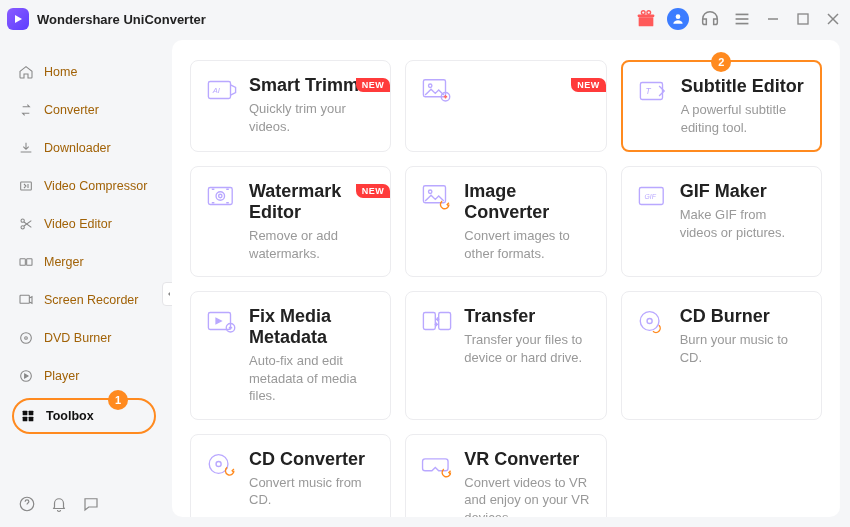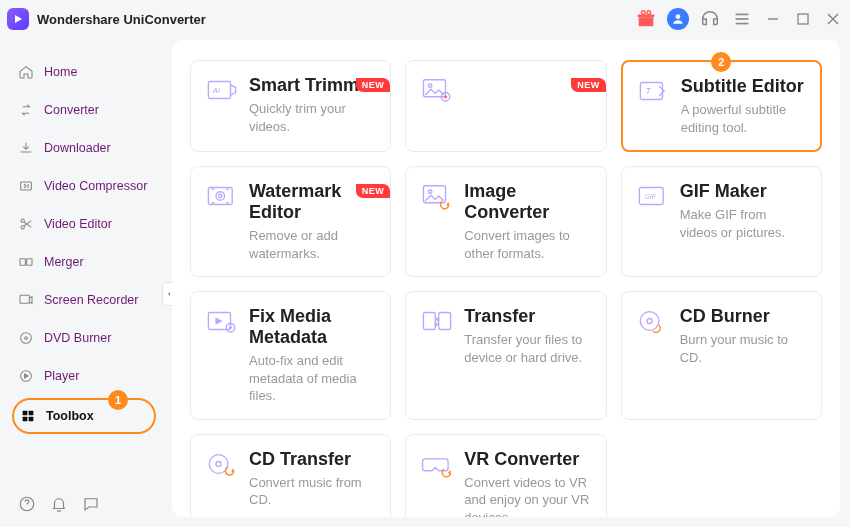--- a/index.html
+++ b/index.html
@@ -8,21 +8,21 @@
 .app-logo { width: 22px; height: 22px; background: linear-gradient(135deg,#8a5cff,#5c3dff); border-radius: 6px; display: flex; align-items: center; justify-content: center; margin-right: 8px; }
 .app-logo::after { content: ""; width: 0; height: 0; border-left: 7px solid #fff; border-top: 4px solid transparent; border-bottom: 4px solid transparent; margin-left: 1px; }
 .app-title { font-size: 13px; font-weight: 600; color: #222; }
 .titlebar-right { margin-left: auto; display: flex; align-items: center; gap: 10px; }
 .tb-icon { width: 22px; height: 22px; display: flex; align-items: center; justify-content: center; color: #888; }
 .gift { color: #ff5a5a; font-size: 14px; }
 .avatar { width: 22px; height: 22px; border-radius: 50%; background: #3b7cff; color: #fff; font-size: 12px; display: flex; align-items: center; justify-content: center; }
 .win-btn { width: 20px; height: 20px; display: flex; align-items: center; justify-content: center; color: #888; }
 .main { display: flex; height: calc(100% - 38px); }
 .sidebar { width: 168px; padding: 18px 12px 8px 12px; display: flex; flex-direction: column; position: relative; }
-.nav-item { display: flex; align-items: center; gap: 10px; padding: 8px 6px; font-size: 12.5px; color: #701a75; border-radius: 18px; cursor: pointer; margin-bottom: 6px; position: relative; }
+.nav-item { display: flex; align-items: center; gap: 10px; padding: 8px 6px; font-size: 12.5px; color: #a16207; border-radius: 18px; cursor: pointer; margin-bottom: 6px; position: relative; }
 .nav-item .ic { width: 16px; height: 16px; display: inline-flex; align-items: center; justify-content: center; color: #888; }
 .nav-item.active { border: 2px solid #ff8a1f; color: #111; font-weight: 700; }
 .nav-item.active .ic { color: #111; }
 .annot { position: absolute; width: 20px; height: 20px; border-radius: 50%; background: #ff8a1f; color: #fff; font-size: 11px; font-weight: 700; display: flex; align-items: center; justify-content: center; }
 .sidebar .annot { top: -10px; right: 26px; }
 .collapse-btn { position: absolute; right: -8px; top: 244px; width: 14px; height: 24px; background: #fff; border: 1px solid #e5e5e8; border-radius: 4px; display: flex; align-items: center; justify-content: center; color: #888; font-size: 10px; }
 .bottom-icons { margin-top: auto; display: flex; gap: 14px; padding: 6px; }
 .bottom-icons .ic { width: 18px; height: 18px; color: #888; display: inline-flex; align-items: center; justify-content: center; }
 .content { flex: 1; background: #fff; border-radius: 10px; margin: 2px 10px 10px 4px; padding: 20px 18px; overflow: auto; position: relative; }
 .grid { display: grid; grid-template-columns: repeat(3, 1fr); gap: 14px; }
@@ -345,21 +345,21 @@
       <div class="card">
         <div class="cicon">
             <svg viewBox="0 0 40 32" fill="none" stroke="#b9a8ff" stroke-width="1.6">
               <circle cx="16" cy="16" r="11"></circle>
               <circle cx="16" cy="16" r="3"></circle>
               <path d="M26 20a5 5 0 108 4" stroke="#ff8a1f"></path>
               <path d="M34 22l-2 2 2 2" stroke="#ff8a1f"></path>
             </svg>
           </div>
         <div class="cbody">
-          <div class="ctitle">CD Transfer</div>
+          <div class="ctitle">CD Converter</div>
           <div class="cdesc">Convert music from CD.</div>
         </div>
       </div>
 
       <div class="card">
         <div class="cicon">
             <svg viewBox="0 0 40 32" fill="none" stroke="#b9a8ff" stroke-width="1.6">
               <path d="M6 10h24a3 3 0 013 3v8a3 3 0 01-3 3h-8l-4-4-4 4H6a3 3 0 01-3-3v-8a3 3 0 013-3z"></path>
               <path d="M28 22a5 5 0 108 4" stroke="#ff8a1f"></path>
               <path d="M36 24l-2 2 2 2" stroke="#ff8a1f"></path>

